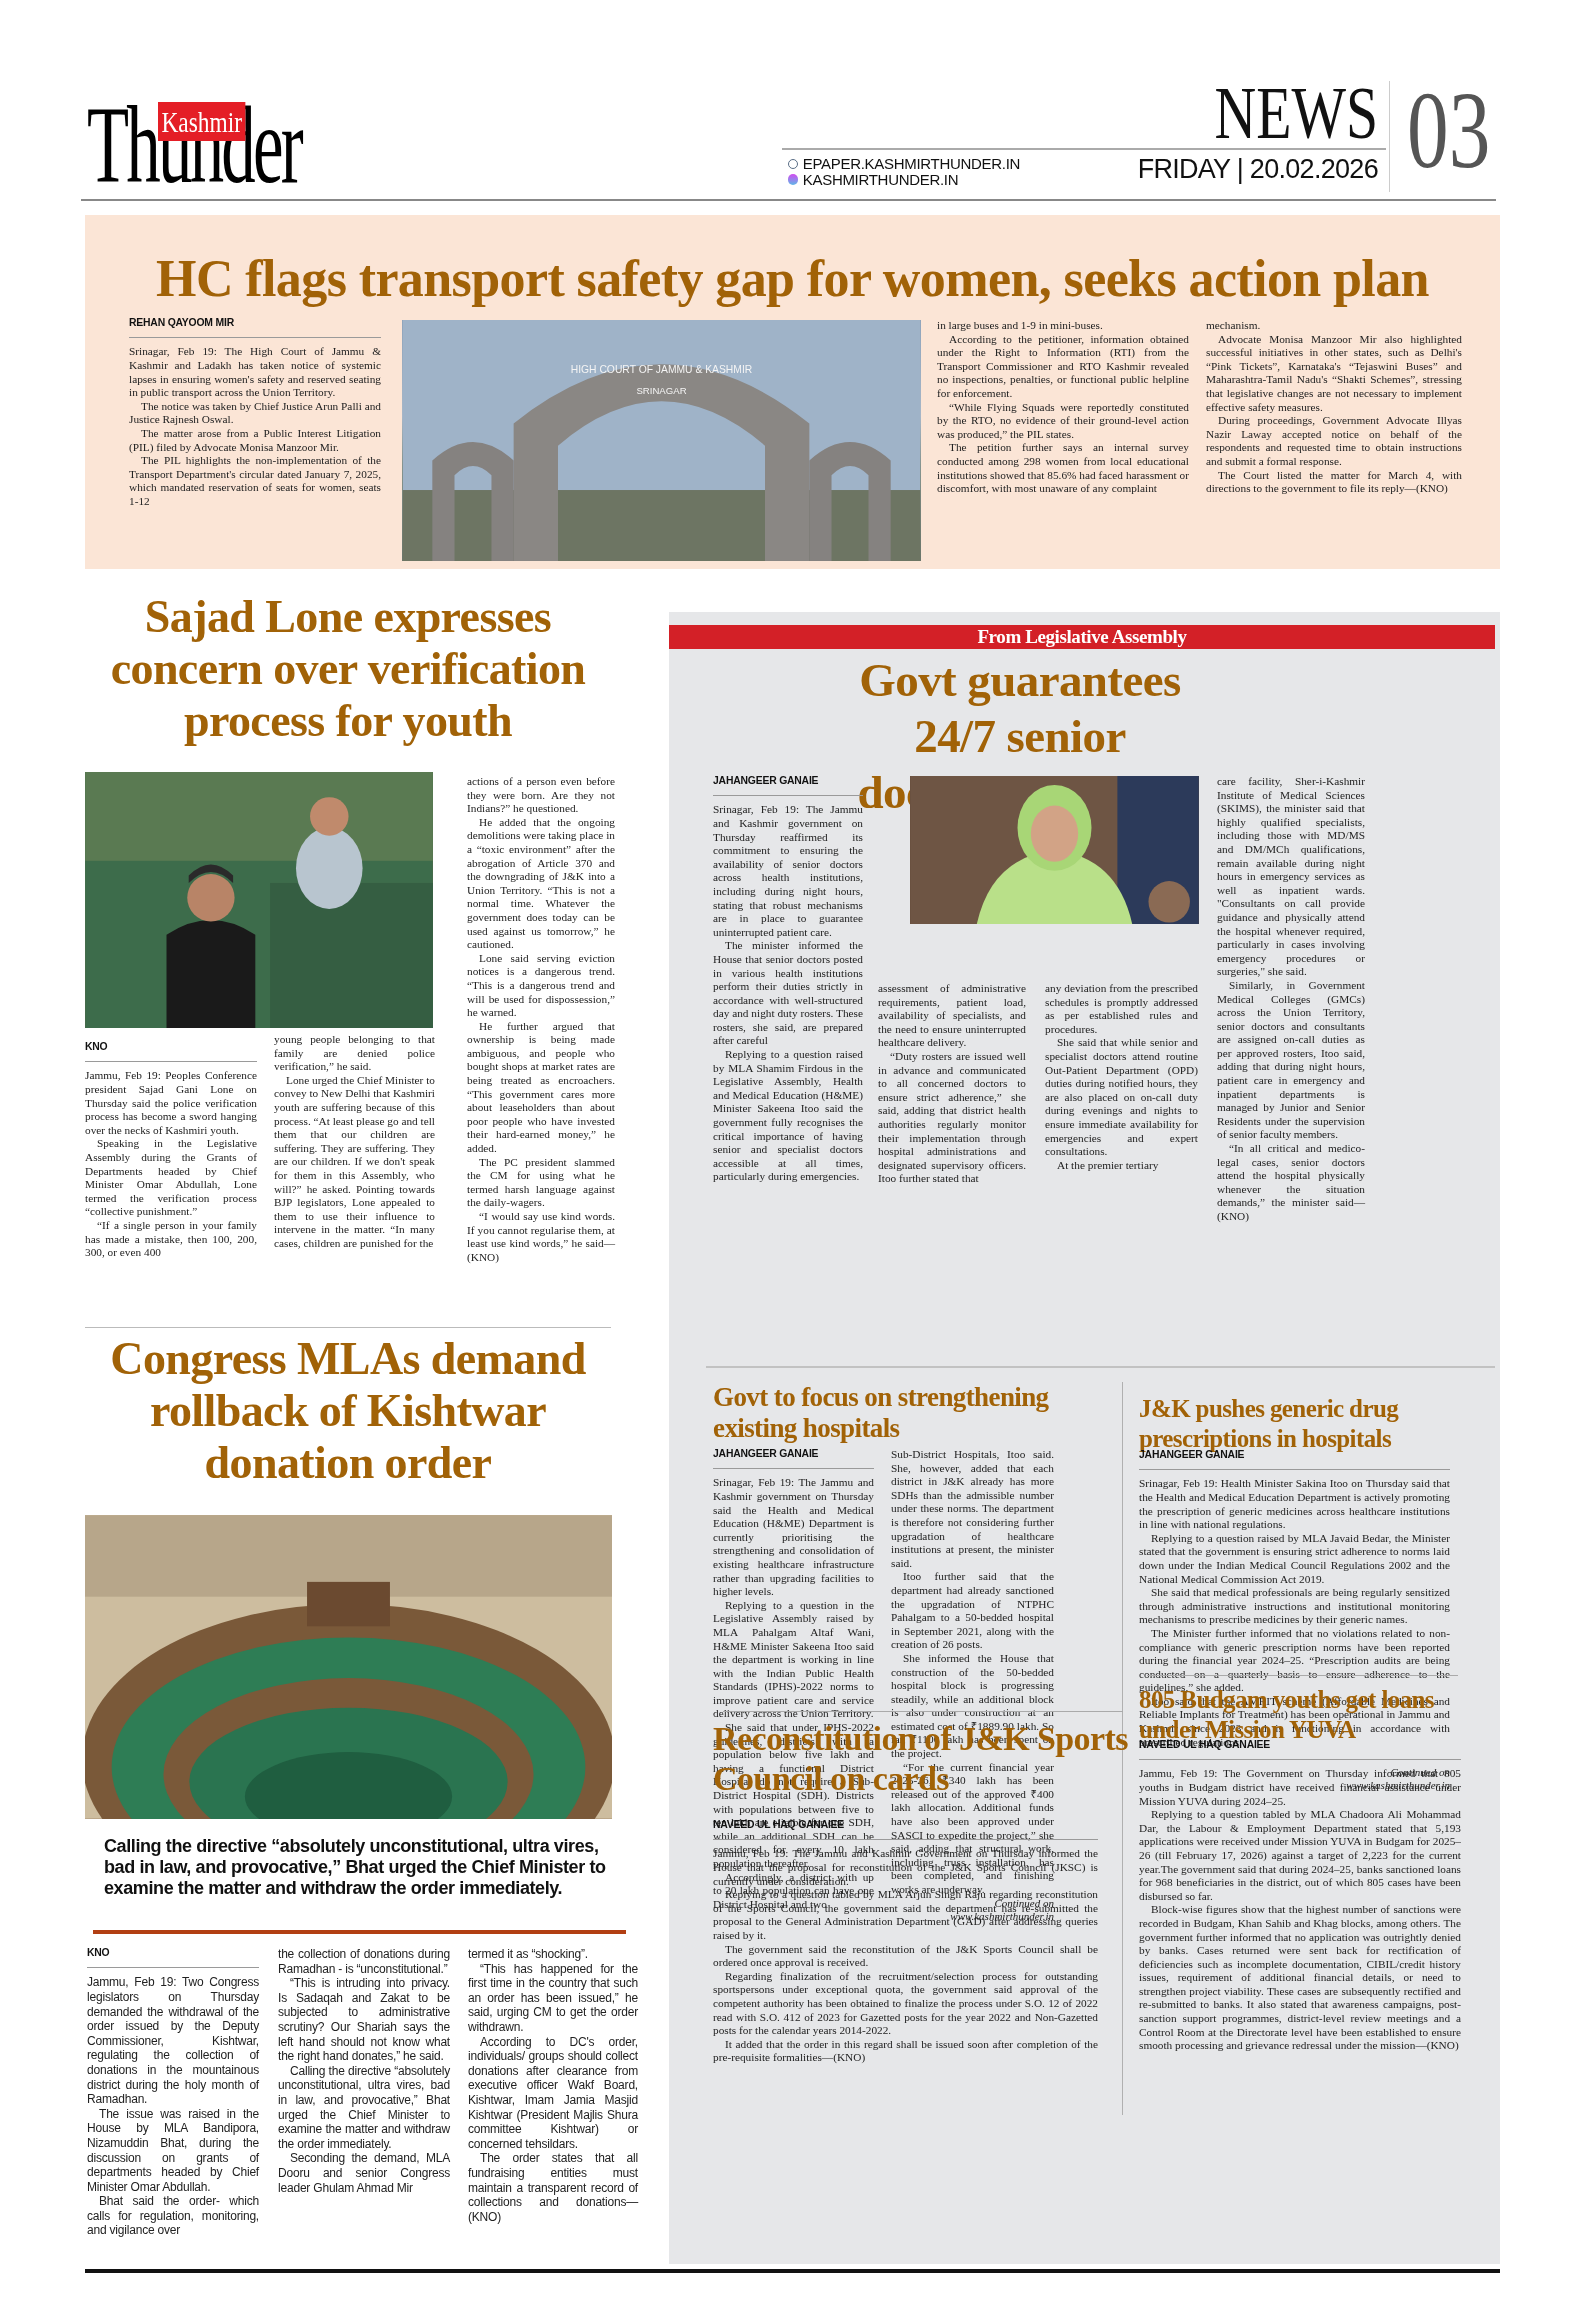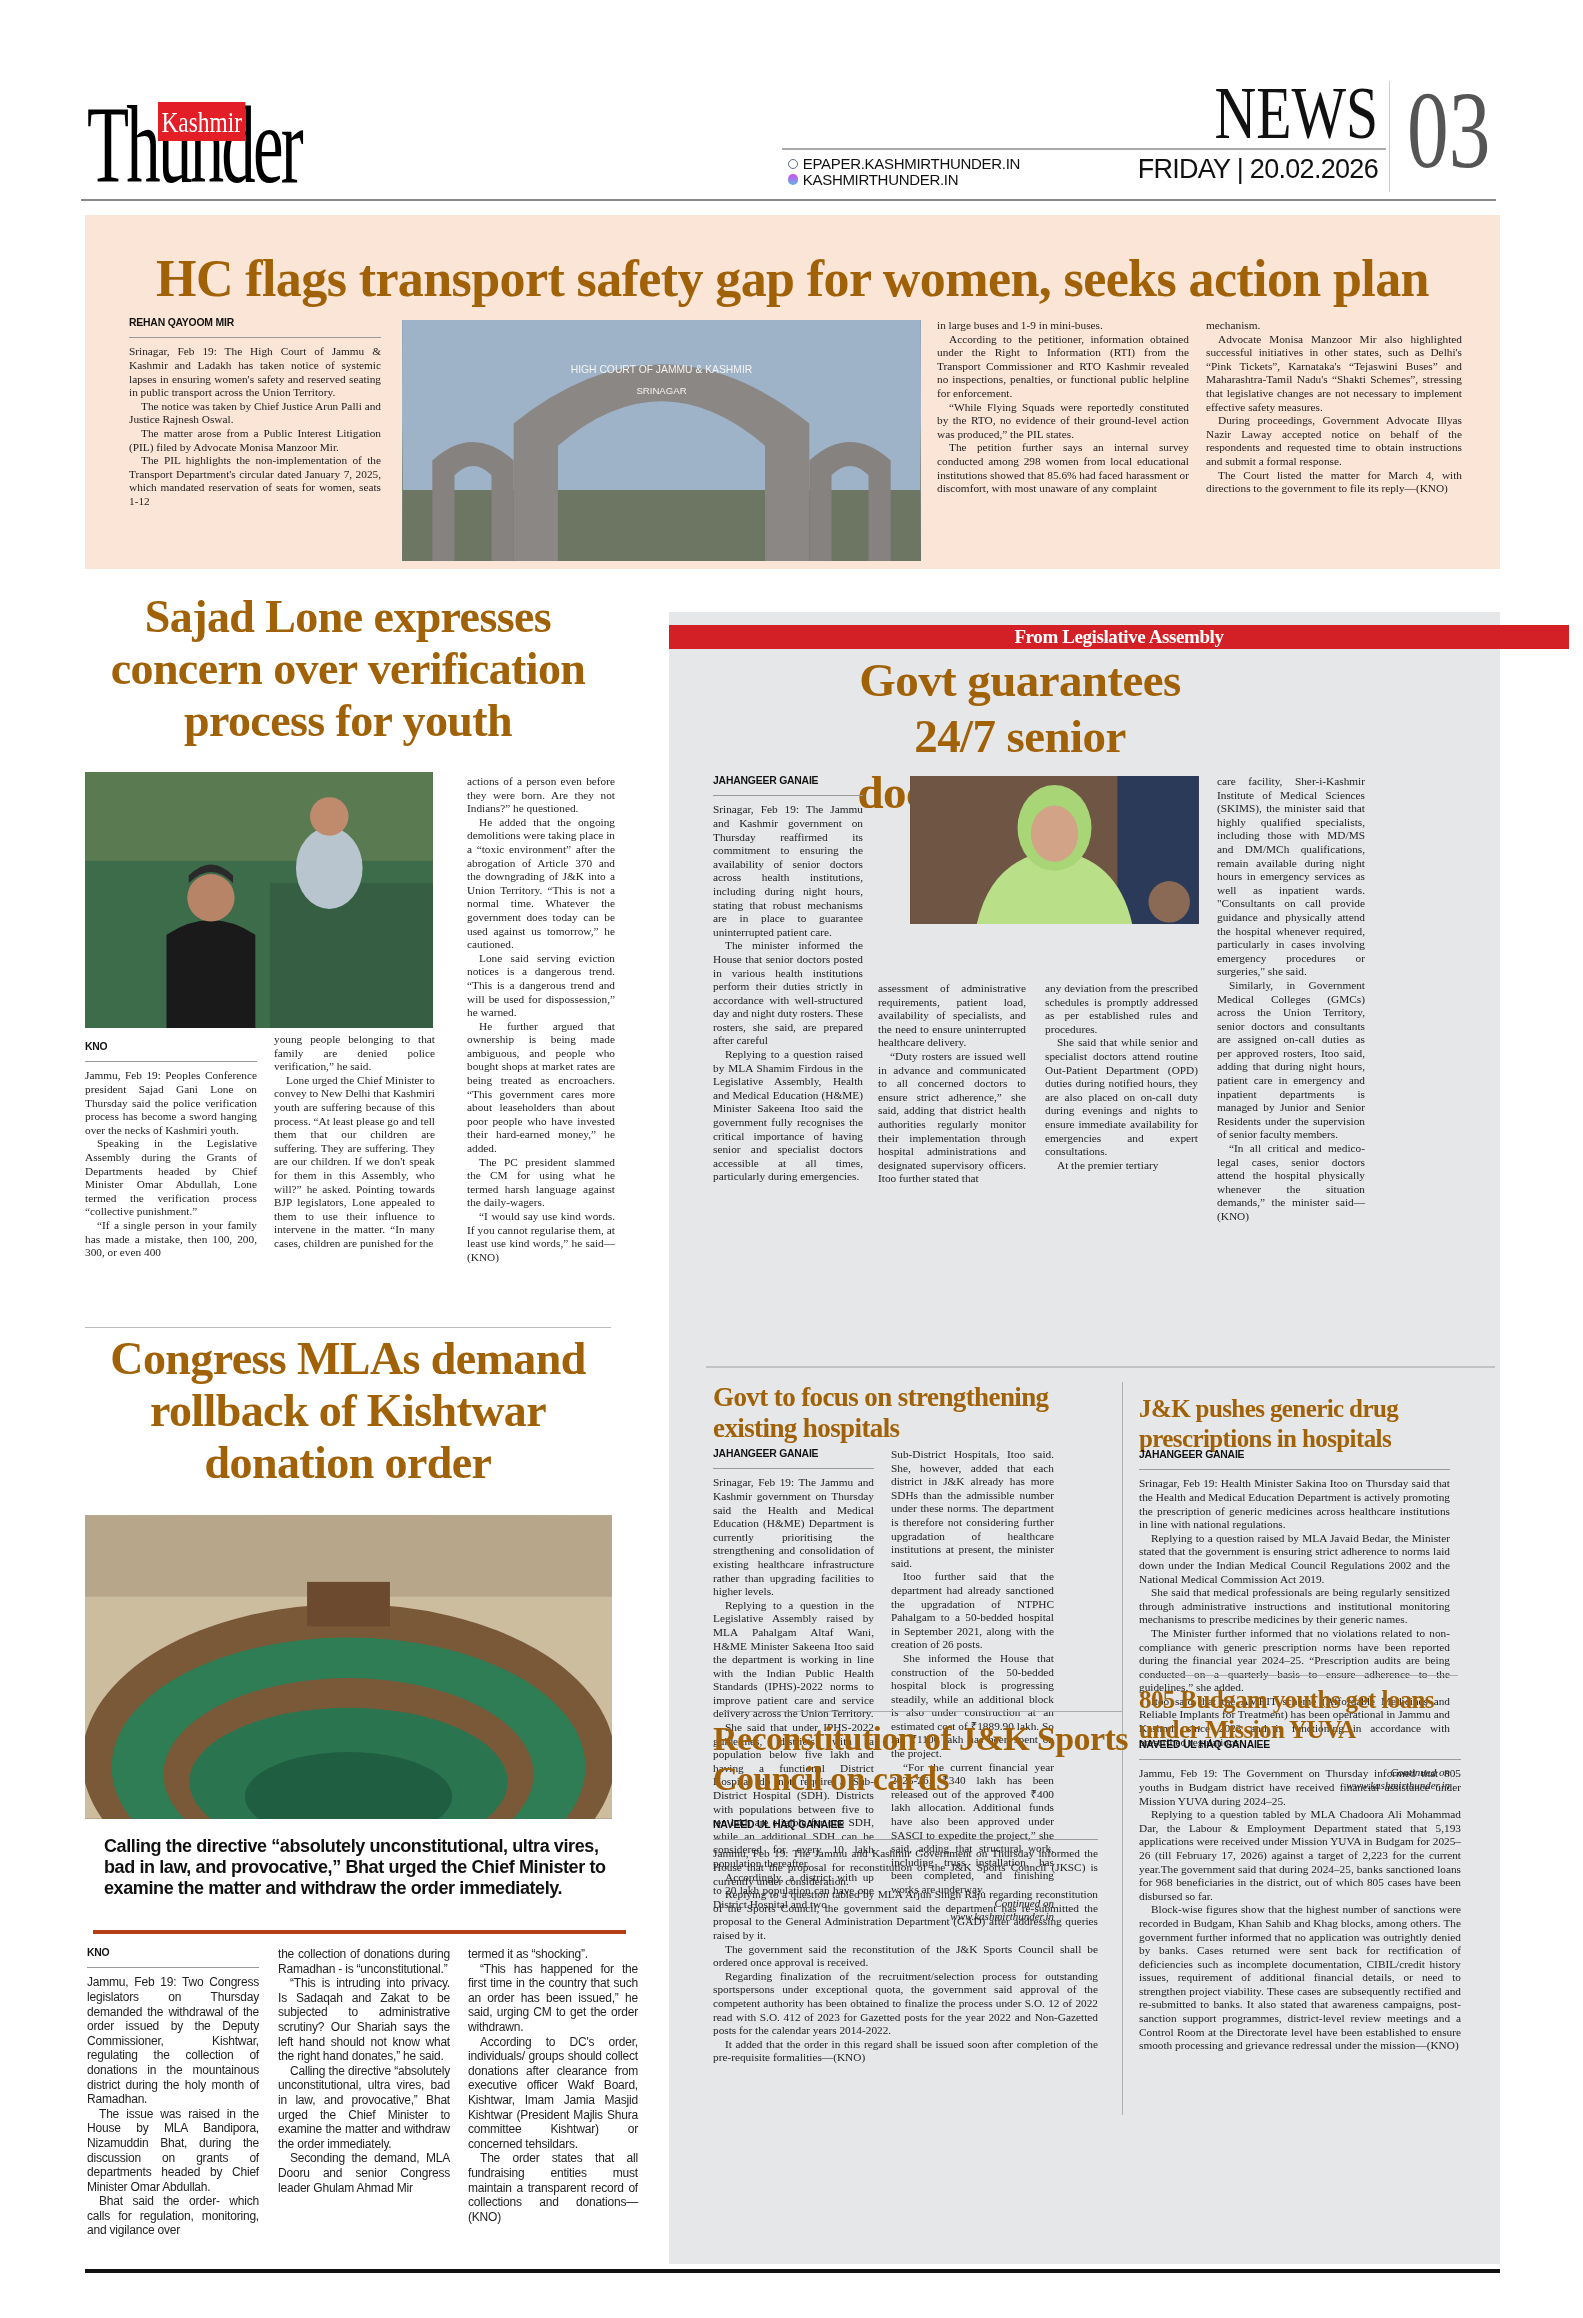--- a/index.html
+++ b/index.html
@@ -50,21 +50,21 @@
   #cg-pullquote { left: 104px; top: 1836px; width: 519px; font-family: "Liberation Sans Narrow", "Liberation Sans", sans-serif; font-weight: bold; font-size: 18px; line-height: 21px; letter-spacing: -0.4px; color: #111; }
   #cg-rule { left: 93px; top: 1930px; width: 533px; height: 4.4px; background: #b23f13; }
   #cg-col1 { left: 87px; top: 1947px; width: 172px; }
   #cg-col2 { left: 278px; top: 1947px; width: 172px; }
   #cg-col3 { left: 468px; top: 1947px; width: 170px; }
   .condensed { font-family: "Liberation Sans Narrow", "Liberation Sans", sans-serif; font-size: 12px; line-height: 14.6px; letter-spacing: -0.2px; }
   #bottom-rule { left: 85px; top: 2269px; width: 1415px; height: 3.7px; background: #111; }
 
   
   #la-box { left: 669px; top: 612px; width: 831px; height: 1652px; background: #e6e7e9; }
-  #la-banner { left: 0; top: 13.3px; width: 900px; height: 24px; background: #d32027; color: #fff; text-align: center; font-family: "Liberation Serif", serif; font-weight: bold; font-size: 19px; line-height: 24px; letter-spacing: -0.4px; }
+  #la-banner { left: 0; top: 13.3px; width: 826px; height: 24px; background: #d32027; color: #fff; text-align: center; font-family: "Liberation Serif", serif; font-weight: bold; font-size: 19px; line-height: 24px; letter-spacing: -0.4px; }
   #la-headline { left: 0; top: 40px; width: 702px; text-align: center; font-size: 47px; line-height: 56px; }
   #la-col1 { left: 44px; top: 163px; width: 150px; }
   #la-photo { left: 241px; top: 164px; width: 289px; height: 148px; background: linear-gradient(90deg,#5c4536 0%,#8a6d57 20%,#bfe28b 45%,#a7d071 60%,#2b3a5c 80%,#3b2e2a 100%); }
   #la-col2 { left: 209px; top: 370px; width: 148px; }
   #la-col3 { left: 376px; top: 370px; width: 153px; }
   #la-col4 { left: 548px; top: 163px; width: 148px; }
   #la-divider1 { left: 37px; top: 754px; width: 789px; height: 1.5px; background: #c2c2c2; }
 
   #gf-headline { left: 44px; top: 770px; width: 415px; font-size: 27px; line-height: 31px; }
   #gf-col1 { left: 44px; top: 836px; width: 161px; }

